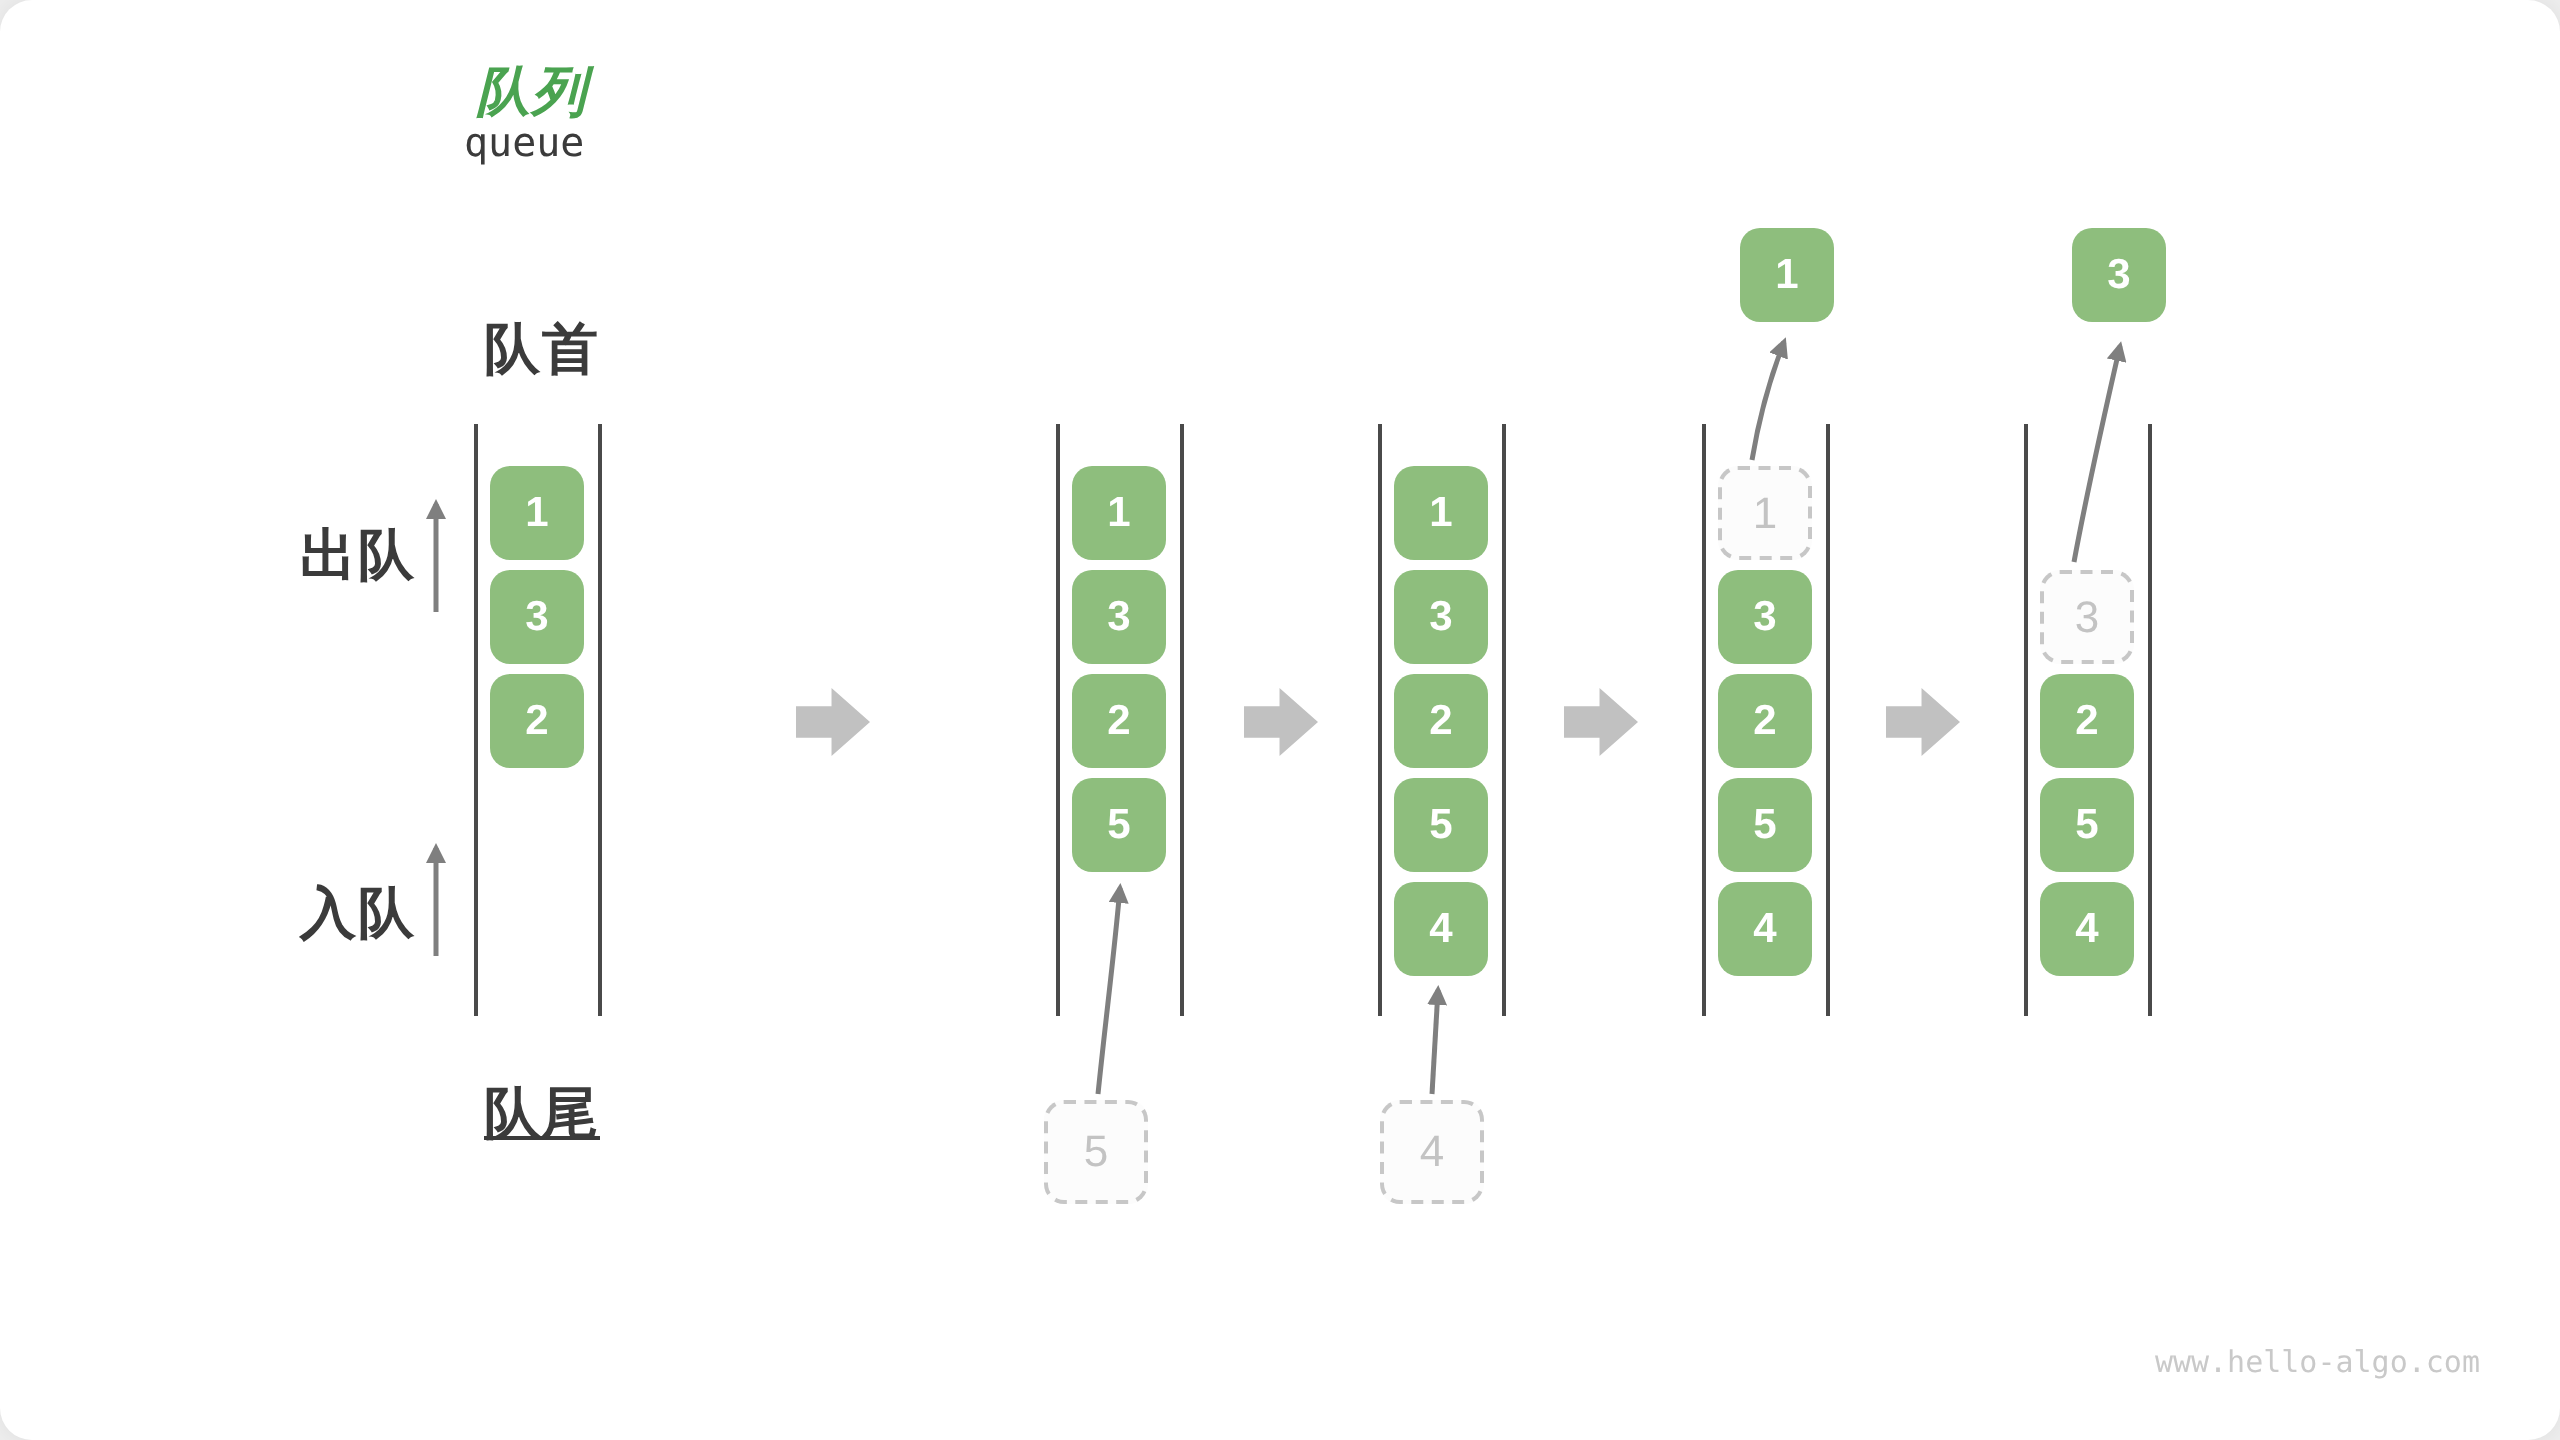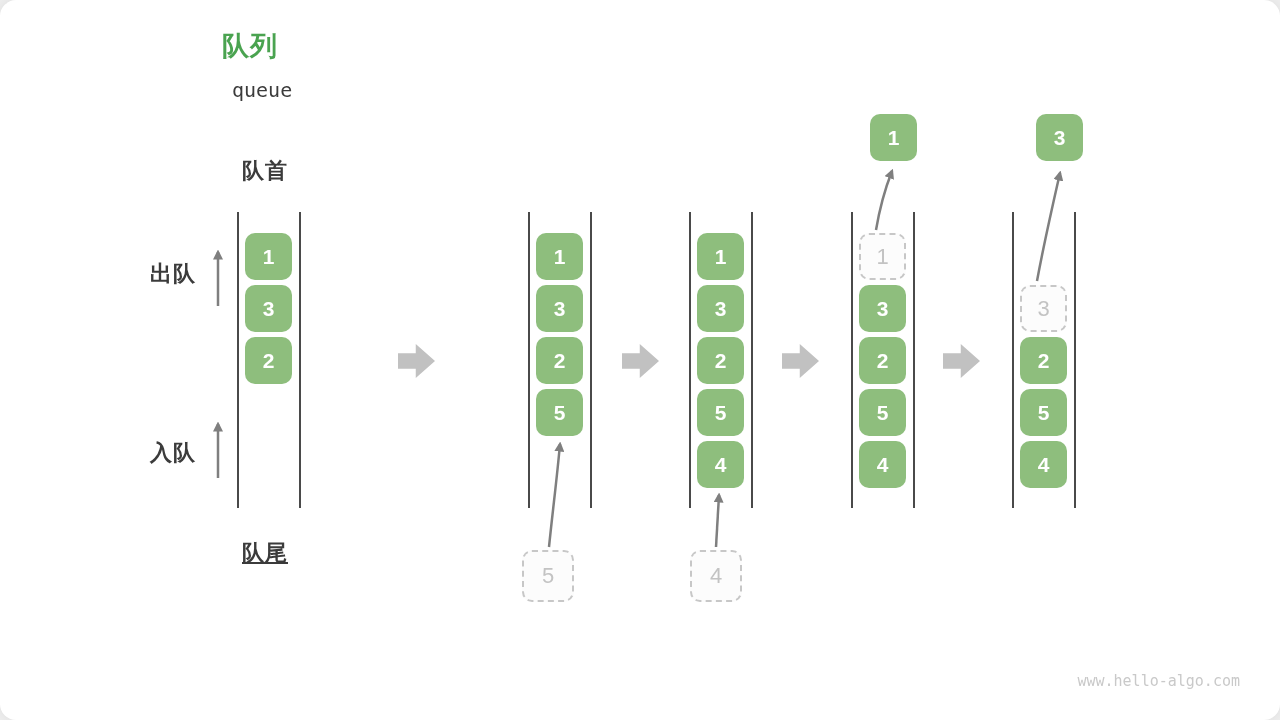--- a/index.html
+++ b/index.html
@@ -14,21 +14,21 @@
     position:absolute; inset:0;
     background:var(--card-bg,#fff);
     border-radius:16px;
     box-shadow:0 0 12px rgba(0,0,0,.07);
   }
   .abs { position:absolute; }
 
   .title-zh { font-size:27px; font-weight:bold; color:var(--accent,#4AA350); letter-spacing:1px; }
   .title-en { font-family:"DejaVu Sans Mono", monospace; font-size:20px; color:var(--text,#3B3B3B); }
 
-  .zh-bold { font-size:22px; font-weight:bold; color:var(--text,#3B3B3B); letter-spacing:1px; }
+  .zh-bold { font-size:28px; font-weight:bold; color:var(--text,#3B3B3B); letter-spacing:1px; }
   .op-zh   { font-size:21px; font-weight:normal; color:var(--text,#3B3B3B); letter-spacing:1px; }
   .mono    { font-family:"DejaVu Sans Mono", monospace; font-size:21px; color:var(--text,#3B3B3B); }
   .mono .arg { color:var(--accent,#4AA350); font-weight:bold; }
 
   .wall { position:absolute; width:2px; background:var(--wall,#4A4A4A); }
 
   .qbox {
     position:absolute; width:47px; height:47px;
     border-radius:10px;
     background:var(--green,#8EBE7D);
@@ -55,22 +55,22 @@
     font-family:"DejaVu Sans Mono", monospace;
     font-size:15px; color:var(--wm,#C9C9C9);
   }
 </style>
 </head>
 <body>
 
 <div class="canvas">
   <div class="card"></div>
 
-  <div class="abs title-zh" style="left:222px; top:28px;">队列</div>
-  <div class="abs title-en" style="left:232px; top:78px;">queue</div>
+  <div class="abs title-zh" style="left:238px; top:28px;font-style:italic;">队列</div>
+  <div class="abs title-en" style="left:232px; top:59px;">queue</div>
 
   <div class="abs zh-bold" style="left:242px; top:156px;">队首</div>
   <div class="abs zh-bold" style="left:242px; top:538px;text-decoration:underline;">队尾</div>
   <div class="abs zh-bold" style="left:150px; top:259px;">出队</div>
   <div class="abs zh-bold" style="left:150px; top:438px;">入队</div>
 
   <div id="queues-layer">
       <div class="wall" style="left: 237px; top: 212px; height: 296px;"></div>
       <div class="wall" style="left: 299px; top: 212px; height: 296px;"></div>
       <div class="qbox" style="left: 245px; top: 233px;">1</div>

